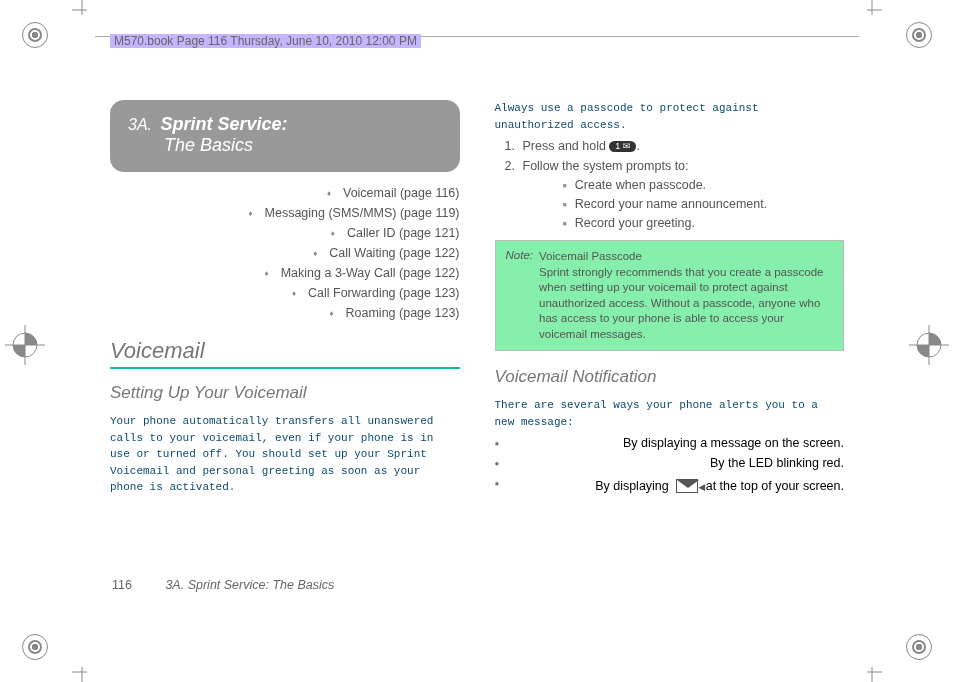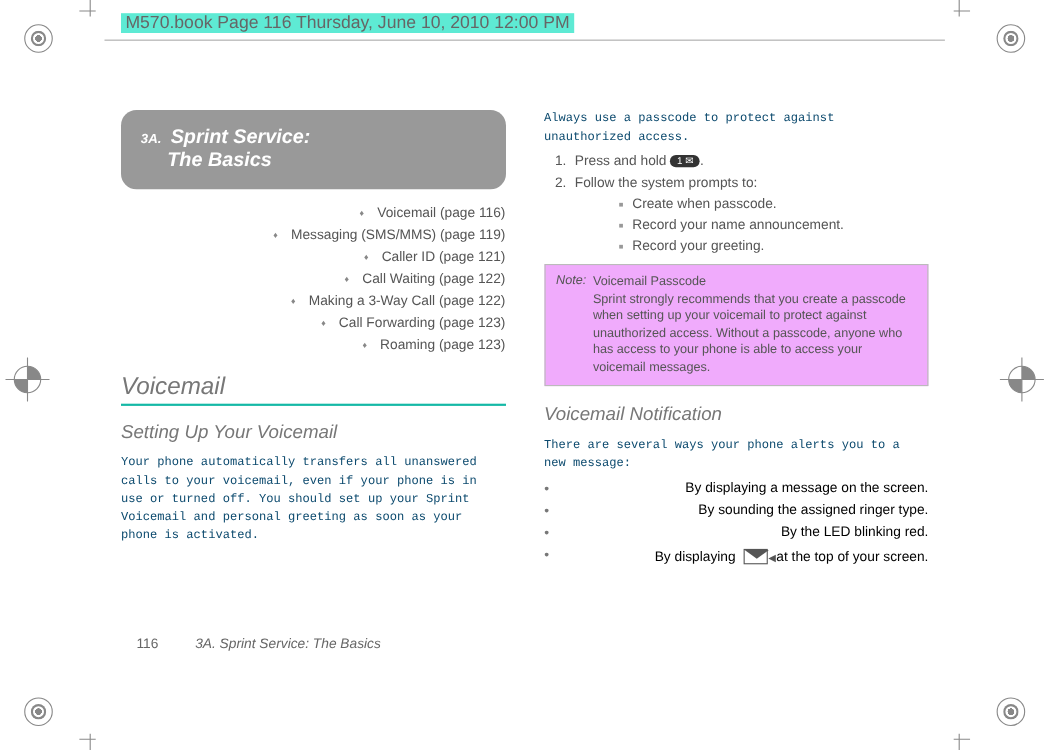--- a/index.html
+++ b/index.html
@@ -38,43 +38,43 @@
   .cc-tr { top: 22px; right: 22px; }
   .cc-bl { bottom: 22px; left: 22px; }
   .cc-br { bottom: 22px; right: 22px; }
   .header-line {
     position: absolute;
     top: 36px; left: 95px; right: 95px;
     border-top: 1px solid #aaa;
   }
   .header-text {
     position: absolute;
-    top: 12px; left: 110px;
-    font-size: 16px;
+    top: 34px; left: 110px;
+    font-size: 12px;
     color: #666;
-    background: #5eead4;
+    background: #c4b5fd;
     padding: 0 4px;
   }
   .page {
     position: absolute;
     top: 100px; left: 110px; right: 110px; bottom: 70px;
     display: flex;
     gap: 35px;
   }
   .col { flex: 1; }
   .section-box {
     background: #999;
     border-radius: 14px;
     padding: 14px 18px 16px 18px;
     color: #fff;
     margin-bottom: 14px;
   }
-  .section-num { font-size: 12px; font-style: italic; font-weight: bold; }
+  .section-num { font-size: 16px; font-style: italic; font-weight: normal; }
   .section-title { font-size: 18px; font-style: italic; font-weight: bold; margin-left: 4px;}
-  .section-sub { font-size: 18px; font-style: italic; font-weight: bold; margin-left: 24px; display:block;}
+  .section-sub { font-size: 18px; font-style: italic; font-weight: normal; margin-left: 36px; display:block;}
   .toc { list-style: none; margin: 8px 0 18px 18px; text-align: right; }
   .toc li { font-size: 12.5px; color: #555; margin: 6px 0; }
   .toc li::before { content: "♦"; font-size: 8px; color: #888; margin-right: 12px; position: relative; top:-1px;}
   h2.major {
     font-size: 22px; font-style: italic; color: #777; font-weight: normal;
     border-bottom: 2px solid #14b8a6;
     padding-bottom: 3px;
     margin-bottom: 14px;
   }
   h3.minor {
@@ -93,36 +93,36 @@
     background: #333;
     color: #fff;
     border-radius: 9px;
     font-size: 9px;
     padding: 0px 6px 1px 6px;
     position: relative;
     top: -1px;
   }
   .note-box {
     border: 1px solid #bbb;
-    background: #f0abfc;
+    background: #86efac;
     padding: 8px 10px;
     margin: 10px 0 16px 0;
     font-size: 11.5px;
     color: #555;
     display: flex;
   }
   .note-label { font-style: italic; margin-right: 6px; flex-shrink: 0; }
   .note-body { line-height: 1.35; }
   .note-body b { font-weight: normal; }
   .bul { list-style: none; margin: 6px 0 0 0; }
   .bul li { font-size: 12.5px; color:#000000; margin: 6px 0; padding-left: 14px; position: relative; text-align: right;}
   .bul li::before { content:"●"; font-size: 8px; color:#777; position:absolute; left:0; top:3px;}
   .footer {
     position: absolute;
-    bottom: 90px; left: 124px;
+    bottom: 90px; left: 112px;
     font-size: 12.5px; color:#666;
   }
   .footer .pn { margin-right: 30px; }
   .footer .ft { font-style: italic; }
   .env-icon {
     display: inline-block; width:22px; height:14px;
     border:1.5px solid #555; position: relative; top:3px; margin: 0 4px;
   }
   .env-icon::before {
     content:""; position:absolute; top:0; left:0; right:0;
@@ -222,21 +222,20 @@
       <div class="note-label">Note:</div>
       <div class="note-body">
         <b>Voicemail Passcode</b><br>
         <span>Sprint strongly recommends that you create a passcode when setting up your voicemail to protect against unauthorized access. Without a passcode, anyone who has access to your phone is able to access your voicemail messages.</span>
       </div>
     </div>
     <h3 class="minor">Voicemail Notification</h3>
     <p class="body">There are several ways your phone alerts you to a new message:</p>
     <ul class="bul">
       <li>By displaying a message on the screen.</li>
-      <li>By sounding the assigned ringer type.</li>
       <li>By the LED blinking red.</li>
       <li>
         <span>By displaying </span><span class="env-icon"></span><span> at the top of your screen.</span>
       </li>
     </ul>
   </div>
 </div>
 
 <div class="footer">
   <span class="pn">116</span>

